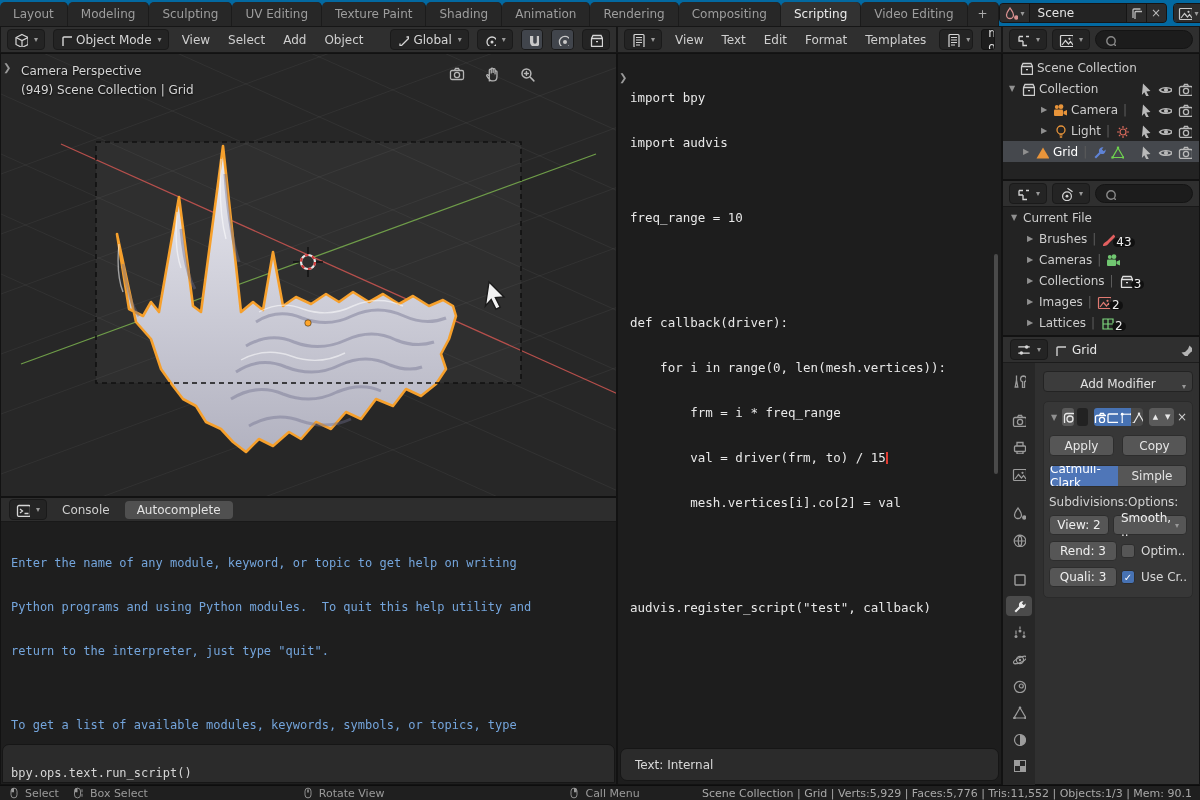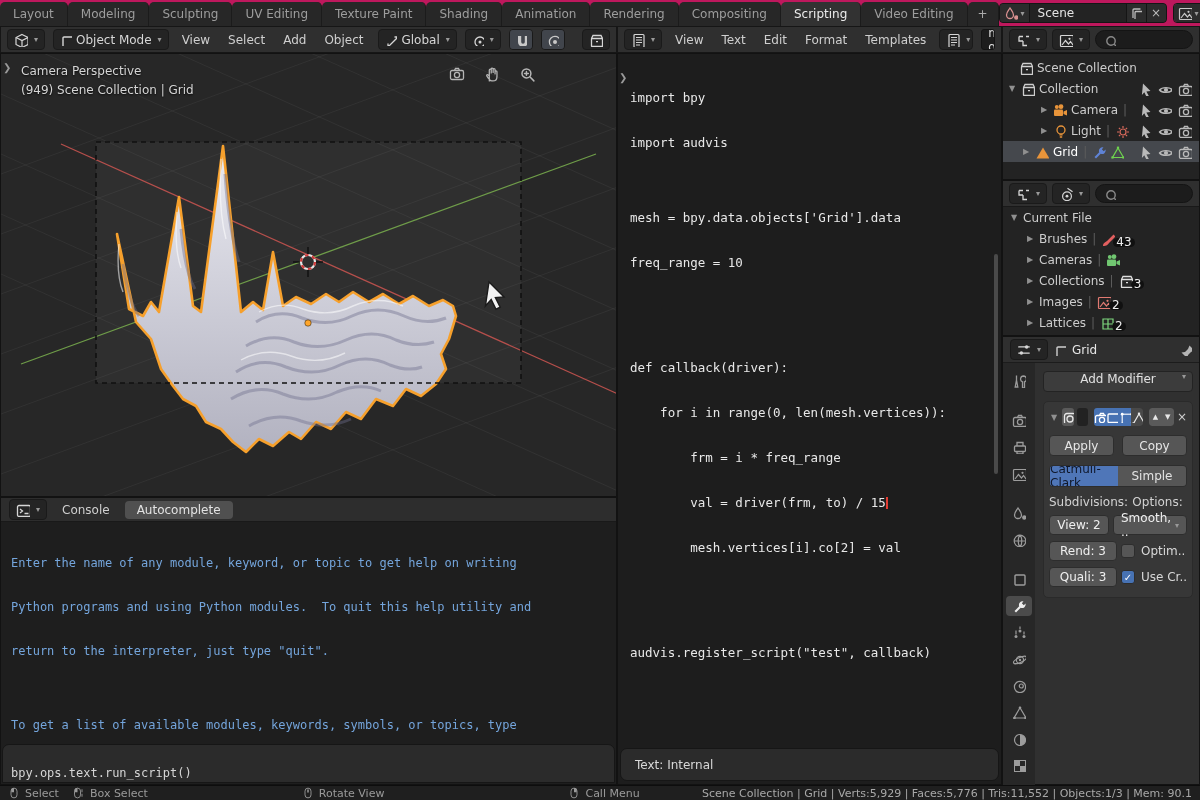--- a/index.html
+++ b/index.html
@@ -2,21 +2,21 @@
 <html><head>
 <meta charset="utf-8">
 <style>
   *{box-sizing:border-box;margin:0;padding:0}
   html,body{width:1200px;height:800px;overflow:hidden}
   body{position:relative;background:#1d1d1d;font-family:"DejaVu Sans","Liberation Sans",sans-serif;font-size:12px;color:#c8c8c8;-webkit-font-smoothing:antialiased}
   .abs{position:absolute}
   svg.ic{width:14px;height:14px;display:block}
   svg.ic12{width:12px;height:12px;display:block}
   
-  #topbar{left:0;top:0;width:1200px;height:26px;background:#be185d;display:flex;align-items:stretch}
+  #topbar{left:0;top:0;width:1200px;height:26px;background:#0369a1;display:flex;align-items:stretch}
   .wtab{display:flex;align-items:center;padding:0 13px;background:#272727;color:#9d9d9d;border-right:1px solid #1b1b1b;border-radius:5px 5px 0 0;margin-top:2px;cursor:default;white-space:nowrap}
   .wtab.active{background:#323232;color:#ececec}
   .wtab.add{padding:0 10px;color:#aaa}
   #topbar-right{margin-left:auto;display:flex;align-items:center;gap:6px;padding-right:4px}
   .idfield{display:flex;align-items:center;background:#232323;border:1px solid #151515;border-radius:4px;height:20px;overflow:hidden}
   .idfield .icbtn{display:flex;align-items:center;gap:1px;padding:0 4px;background:#2c2c2c;height:100%;border-right:1px solid #151515}
   .idfield .name{padding:0 8px;color:#e4e4e4;width:96px}
   .idfield .mini{display:flex;align-items:center;justify-content:center;width:20px;height:100%;background:#2c2c2c;border-left:1px solid #151515;color:#bbb}
   .dd{font-size:8px;color:#999;margin-left:2px}
   
@@ -61,36 +61,36 @@
   .badge{position:relative;margin-left:-6px;top:4px;background:#101010;color:#eee;font-size:12px;border-radius:6px;padding:0 3px;line-height:9px}
   #bf-hdr{display:flex;align-items:center;gap:5px;height:26px;background:#2f2f2f;border-bottom:1px solid #191919;padding:0 6px}
   
   #properties{left:1002px;top:336px;width:198px;height:449px;background:#303030;border:1px solid #121212}
   #pr-hdr{display:flex;align-items:center;gap:6px;height:26px;background:#2f2f2f;border-bottom:1px solid #1c1c1c;padding:0 7px}
   #pr-strip{left:0;top:26px;width:32px;height:422px;background:#272727;display:flex;flex-direction:column;align-items:center;padding-top:8px;gap:7px;color:#9c9c9c}
   .ptab{width:26px;height:22px;display:flex;align-items:center;justify-content:center;border-radius:4px}
   .ptab.active{background:#4b4b4b;color:#ececec}
   .pgap{height:6px;flex:none}
   #pr-body{left:32px;top:26px;width:166px;height:422px;padding:8px 8px 0 8px}
-  .drop{display:flex;align-items:flex-start;justify-content:center;gap:6px;background:#3c3c3c;border:1px solid #232323;border-radius:4px;height:21px;color:#e0e0e0;position:relative}
+  .drop{display:flex;align-items:flex-end;justify-content:center;gap:6px;background:#3c3c3c;border:1px solid #232323;border-radius:4px;height:21px;color:#e0e0e0;position:relative}
   .drop .dd{position:absolute;right:6px}
   #mod-panel{margin-top:9px;background:#373737;border-radius:5px;padding:6px 5px 10px 5px;border:1px solid #2a2a2a}
   #mod-head{display:flex;align-items:center;gap:3px}
   .mhbtn{width:22px;height:18px;border-radius:3px;background:#5a5a5a;display:flex;align-items:center;justify-content:center;color:#e8e8e8}
   .mhbtn.dark{background:#222;width:18px}
   .mhbtn.blue{background:#4772b3;color:#fff;border-radius:0}
   .tgl{display:flex;border-radius:3px;overflow:hidden}
   .btnrow{display:flex;gap:8px;margin-top:9px}
   .btn{flex:1;height:21px;background:#565656;border:1px solid #2d2d2d;border-radius:4px;color:#e6e6e6;display:flex;align-items:center;justify-content:center}
   .segm{display:flex;margin-top:9px;border-radius:4px;overflow:hidden;border:1px solid #2d2d2d}
   .segm>div{flex:1;height:20px;display:flex;align-items:center;justify-content:center}
-  .segm .on{background:#4f76b8;color:#0f172a}
+  .segm .on{background:#4f76b8;color:#ffffff}
   .segm .off{background:#565656;color:#e3e3e3}
   .lblrow{display:flex;margin-top:8px;color:#d2d2d2}
-  .lblrow>div{flex:1;text-align:center}
+  .lblrow>div{flex:1;text-align:left}
   .fldrow{display:flex;gap:4px;margin-top:6px;align-items:center}
   .numf{flex:1;height:20px;background:#565656;border:1px solid #2d2d2d;border-radius:4px;color:#efefef;display:flex;align-items:center;justify-content:center}
   .optcell{flex:1;display:flex;align-items:center;gap:6px;color:#d8d8d8;overflow:hidden;white-space:nowrap}
   .cb{width:14px;height:14px;border-radius:3px;background:#565656;border:1px solid #2d2d2d;flex:none;display:flex;align-items:center;justify-content:center;font-size:10px;color:#fff}
   .cb.on{background:#4772b3}
   
   #statusbar{left:0;top:785px;width:1200px;height:15px;background:#1f1f1f;border-top:1px solid #0d0d0d;display:flex;align-items:center;font-size:11px;color:#9a9a9a;padding:0 8px;gap:14px}
   .km{display:flex;align-items:center;gap:5px;white-space:nowrap}
   #sb-stats{margin-left:auto;white-space:nowrap;color:#a8a8a8}
 </style>
@@ -343,21 +343,21 @@
       <svg class="ic12">
         <use href="#s-objsq"></use>
       </svg>
       <span>Object Mode</span>
       <span class="dd">▾</span>
     </span>
   <span class="menu">View</span>
   <span class="menu">Select</span>
   <span class="menu">Add</span>
   <span class="menu">Object</span>
-  <span class="wbtn" style="margin-left:2px">
+  <span class="wbtn" style="margin-left:14px">
       <svg class="ic12">
         <use href="#s-global"></use>
       </svg>
       <span>Global</span>
       <span class="dd">▾</span>
     </span>
   <span class="wbtn">
       <svg class="ic12">
         <use href="#s-pivot"></use>
       </svg>
@@ -540,21 +540,20 @@
   
   
 </div>
 <div id="info-chev" class="abs">▾</div>
 
 <div id="texteditor" class="abs">
   <div id="code">
     <div>import bpy</div>
     <div>import audvis</div>
     <div></div>
-    <div>mesh = bpy.data.objects['Grid'].data</div>
     <div>freq_range = 10</div>
     <div></div>
     <div></div>
     <div>def callback(driver):</div>
     <div>    for i in range(0, len(mesh.vertices)):</div>
     <div>        frm = i * freq_range</div>
     <div><span>        val = driver(frm, to) / 15</span><span class="caret"></span></div>
     <div>        mesh.vertices[i].co[2] = val</div>
     <div></div>
     <div></div>

